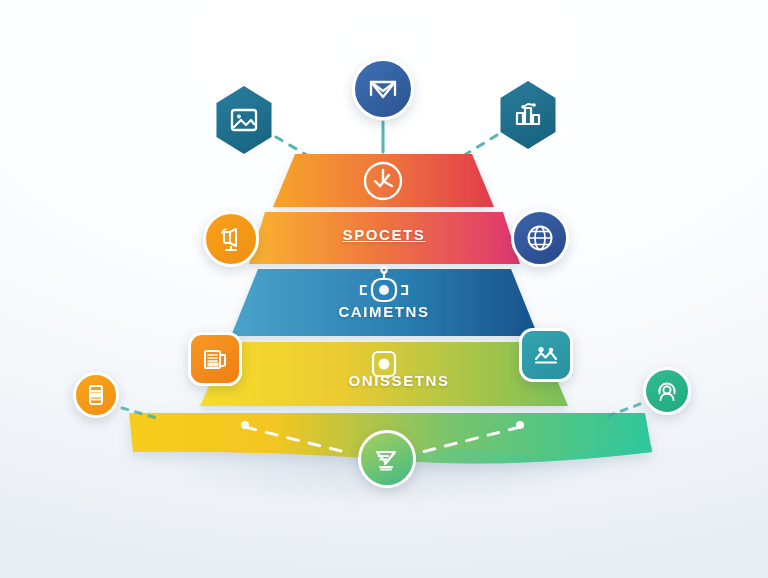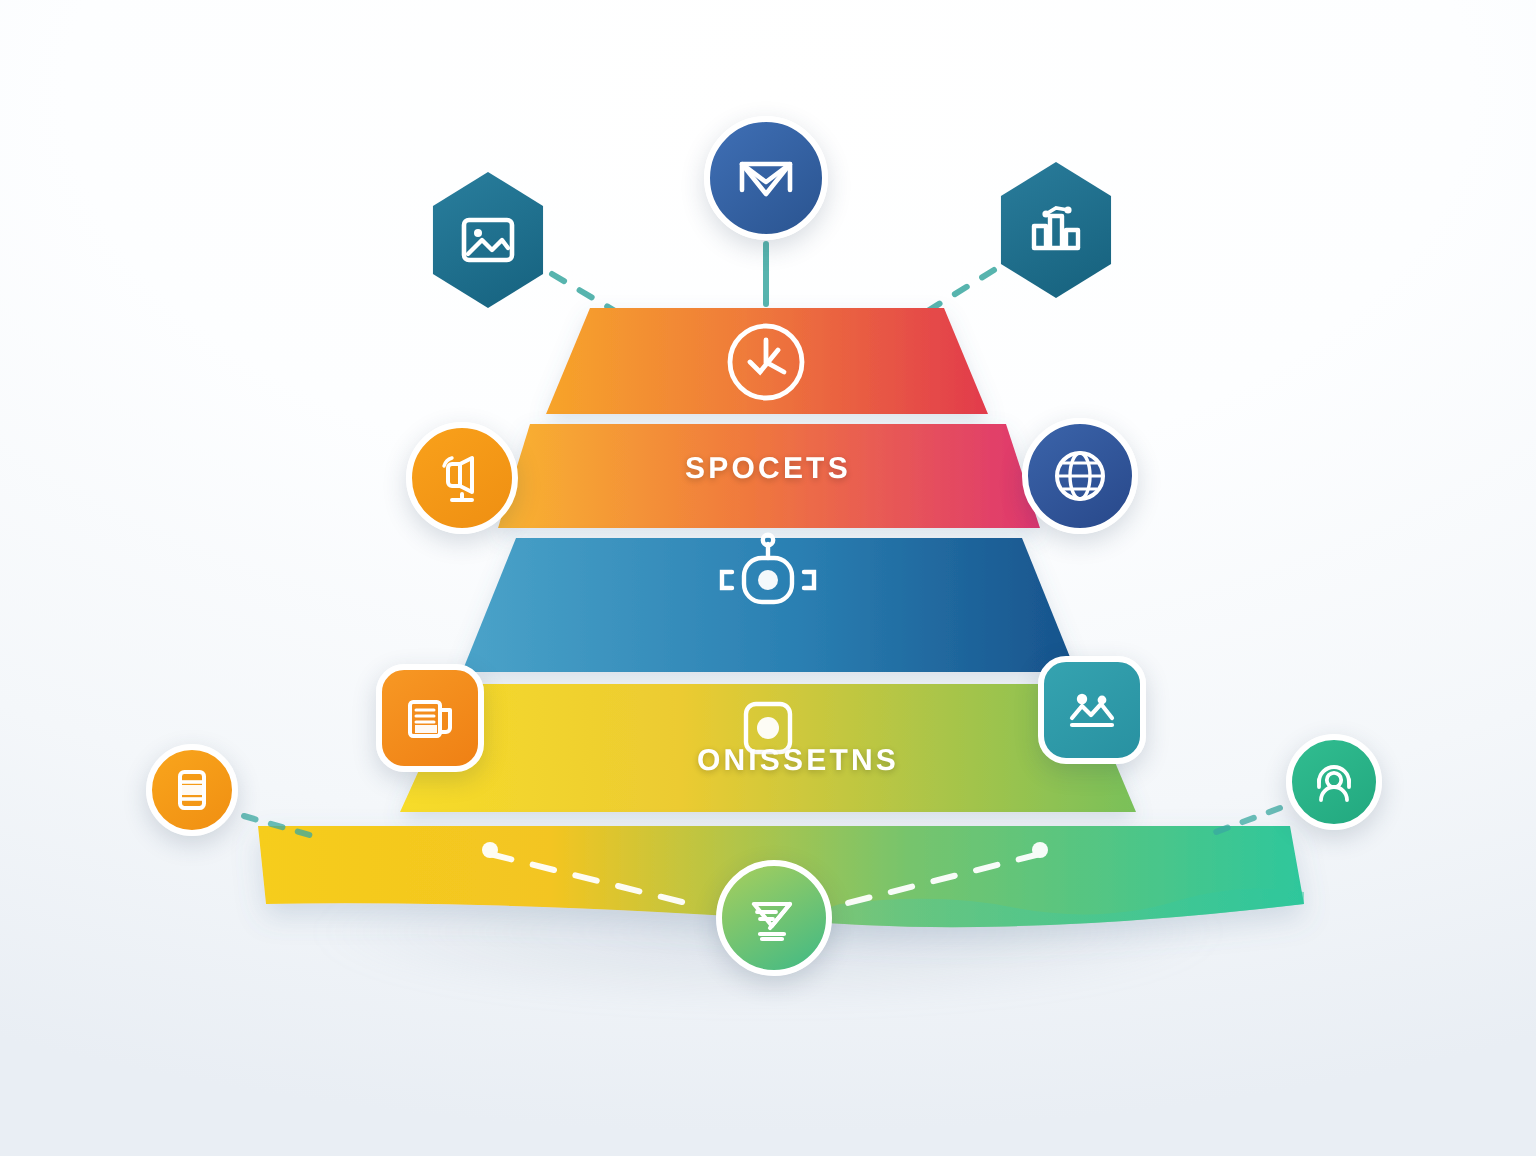--- a/index.html
+++ b/index.html
@@ -48,21 +48,21 @@
     width: 100%;
     text-align: center;
     color: #ffffff;
     font-weight: 700;
     font-size: 15px;
     letter-spacing: 1.6px;
     text-shadow: 0 1px 3px rgba(0,0,0,0.22);
     pointer-events: none;
     white-space: nowrap;
   }
-  #label-tier2 { top: 226px; left: 0; }
+  #label-tier2 { top: 226px; left: 0; text-decoration: underline; }
   #label-tier3 { top: 303px; left: 0; }
   #label-tier4 { top: 372px; left: 0; margin-left: 15px; }
 
   
   .badge {
     position: absolute;
     display: flex;
     align-items: center;
     justify-content: center;
     box-sizing: border-box;
@@ -198,20 +198,21 @@
       <circle cx="520" cy="425" r="4" fill="#ffffff" stroke="none"></circle>
     </g>
 
     <g stroke="#3aa8a0" stroke-width="3" stroke-linecap="round" fill="none" opacity="0.75">
       <path d="M122 408 L160 419" stroke-dasharray="6 8"></path>
       <path d="M640 404 L608 416" stroke-dasharray="6 8"></path>
     </g>
   </svg>
 
   <div class="band-label" id="label-tier2">SPOCETS</div>
+  <div class="band-label" id="label-tier3">CAIMETNS</div>
   <div class="band-label" id="label-tier4">ONISSETNS</div>
 
   <div class="badge badge-circle" id="badge-envelope">
     <svg width="32" height="32" viewBox="0 0 32 32">
       <path d="M4 9 H28 L16 24 Z" fill="none" stroke="#ffffff" stroke-width="2.3" stroke-linejoin="round"></path>
       <path d="M4 9 L16 18 L28 9" fill="none" stroke="#ffffff" stroke-width="2.3" stroke-linejoin="round"></path>
       <path d="M4 9 V22 M28 9 V22" stroke="#ffffff" stroke-width="2.3" stroke-linecap="round"></path>
     </svg>
   </div>
 

